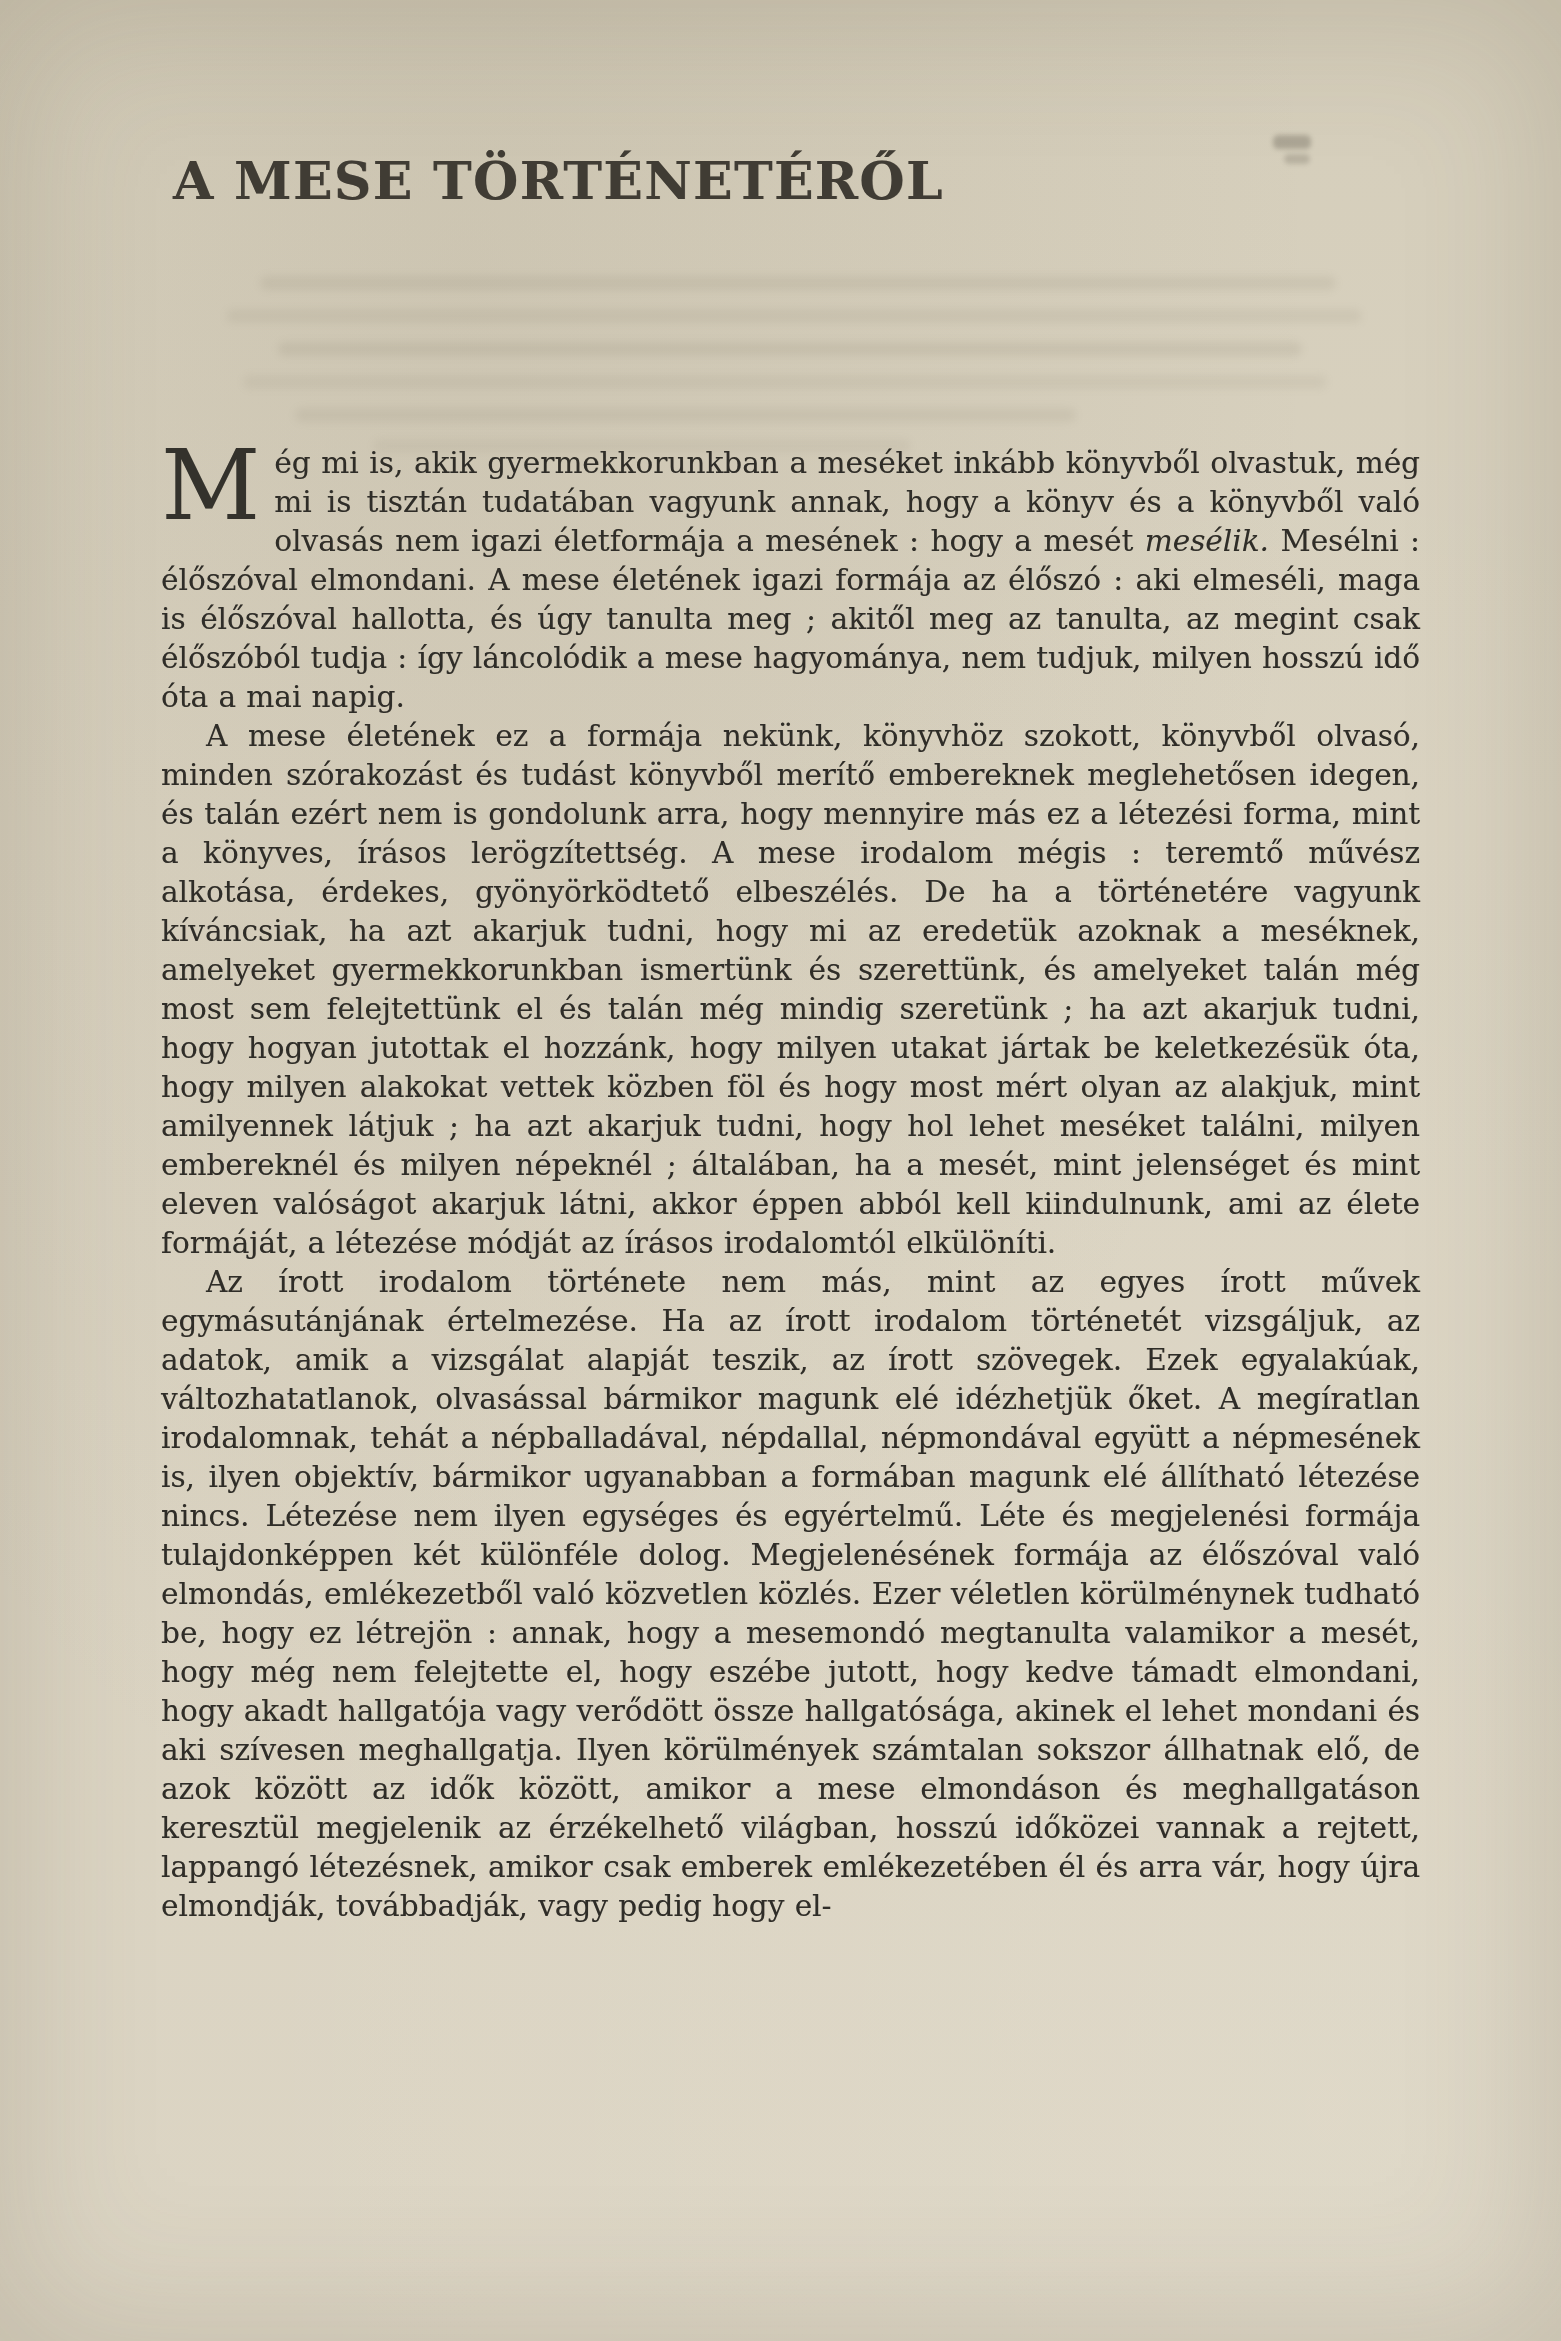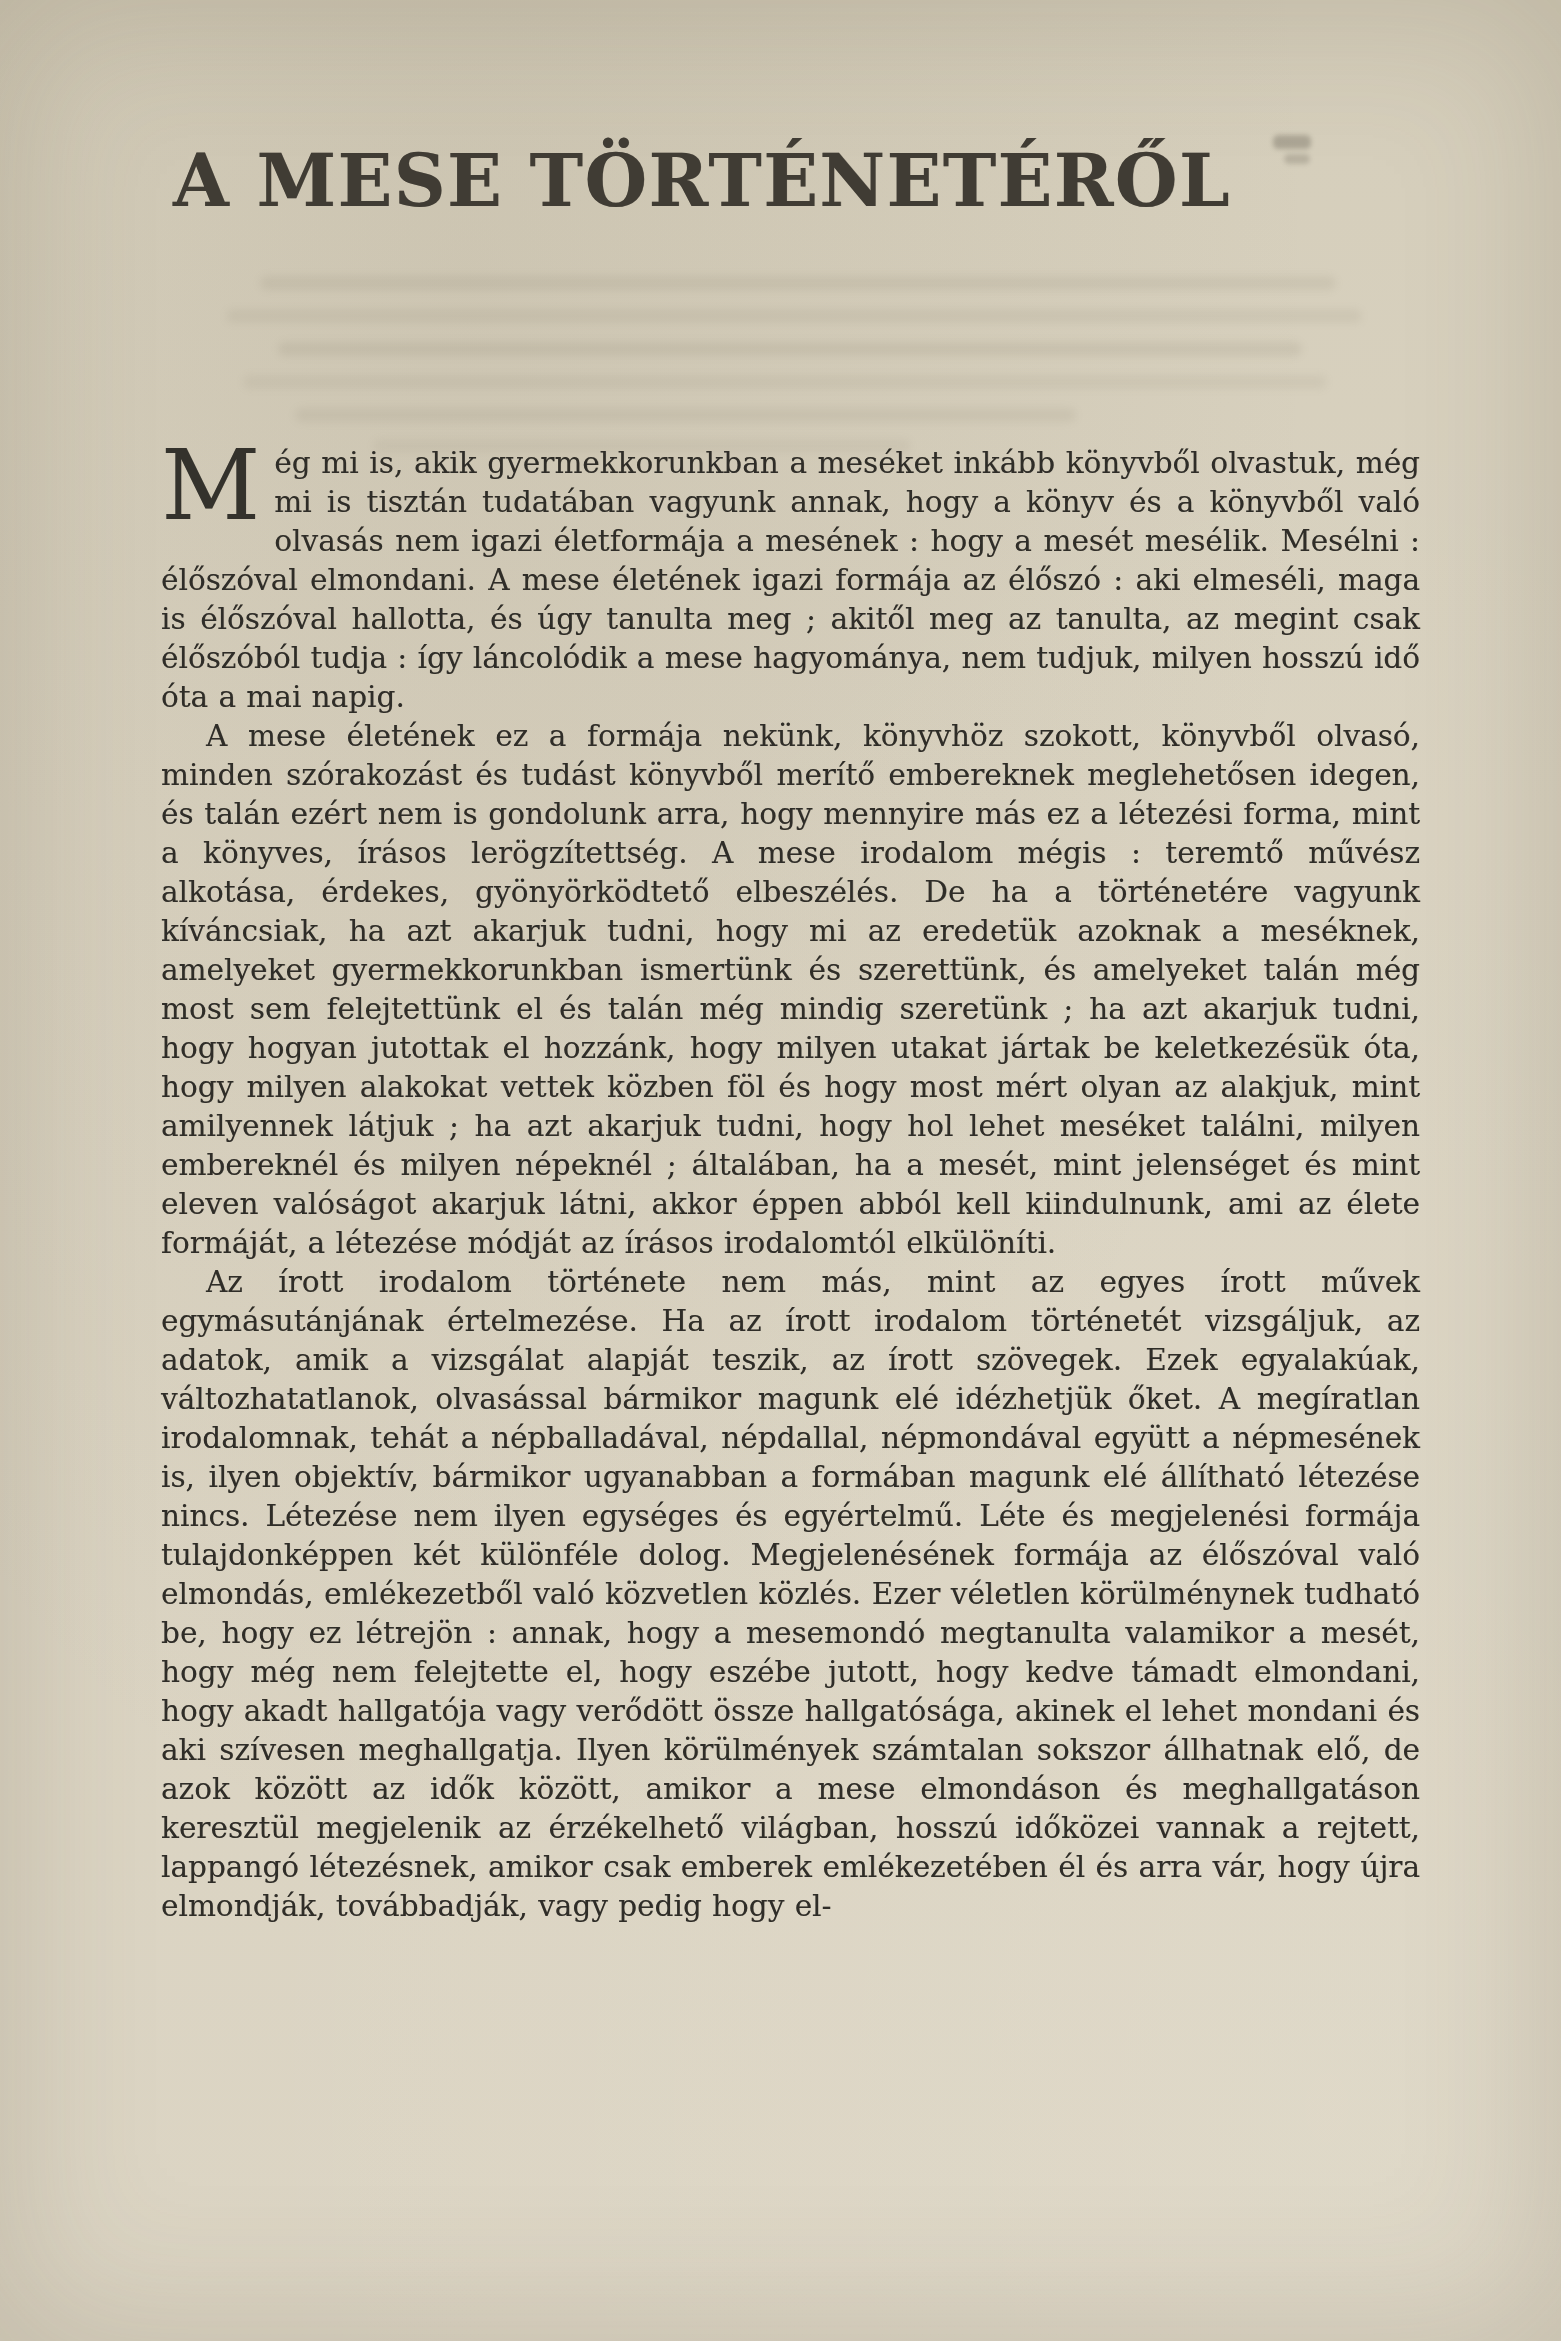--- a/index.html
+++ b/index.html
@@ -35,23 +35,23 @@
     border-radius: 5.2px;
     background: #4c473b;
     filter: blur(2.6px);
     opacity: 0.30;
   }
 
   
   .title {
     position: absolute;
     left: 173px;
-    top: 138px;
+    top: 150px;
     margin: 0;
-    font-size: 72px;
+    font-size: 52px;
     font-weight: bold;
     letter-spacing: 1.3px;
     color: #403c34;
     text-shadow: 0.3px 0.3px 0.5px rgba(48,44,38,0.35);
     white-space: nowrap;
   }
 
   
   .body-text {
     position: absolute;
@@ -72,20 +72,21 @@
     text-indent: 45px;
   }
   .dropcap {
     float: left;
     font-size: 97px;
     line-height: 75px;
     margin: 3.5px 14px 0 0;
     color: #34322c;
   }
   .italic-word {
+    font-style: italic;
   }
 </style>
 </head>
 <body>
 
 <div class="page">
 
   <div class="ghost" style="left:260px; top:276px; width:1076px;"></div>
   <div class="ghost" style="left:226px; top:309px; width:1136px; opacity:0.10;"></div>
   <div class="ghost" style="left:278px; top:342px; width:1024px; opacity:0.13;"></div>

